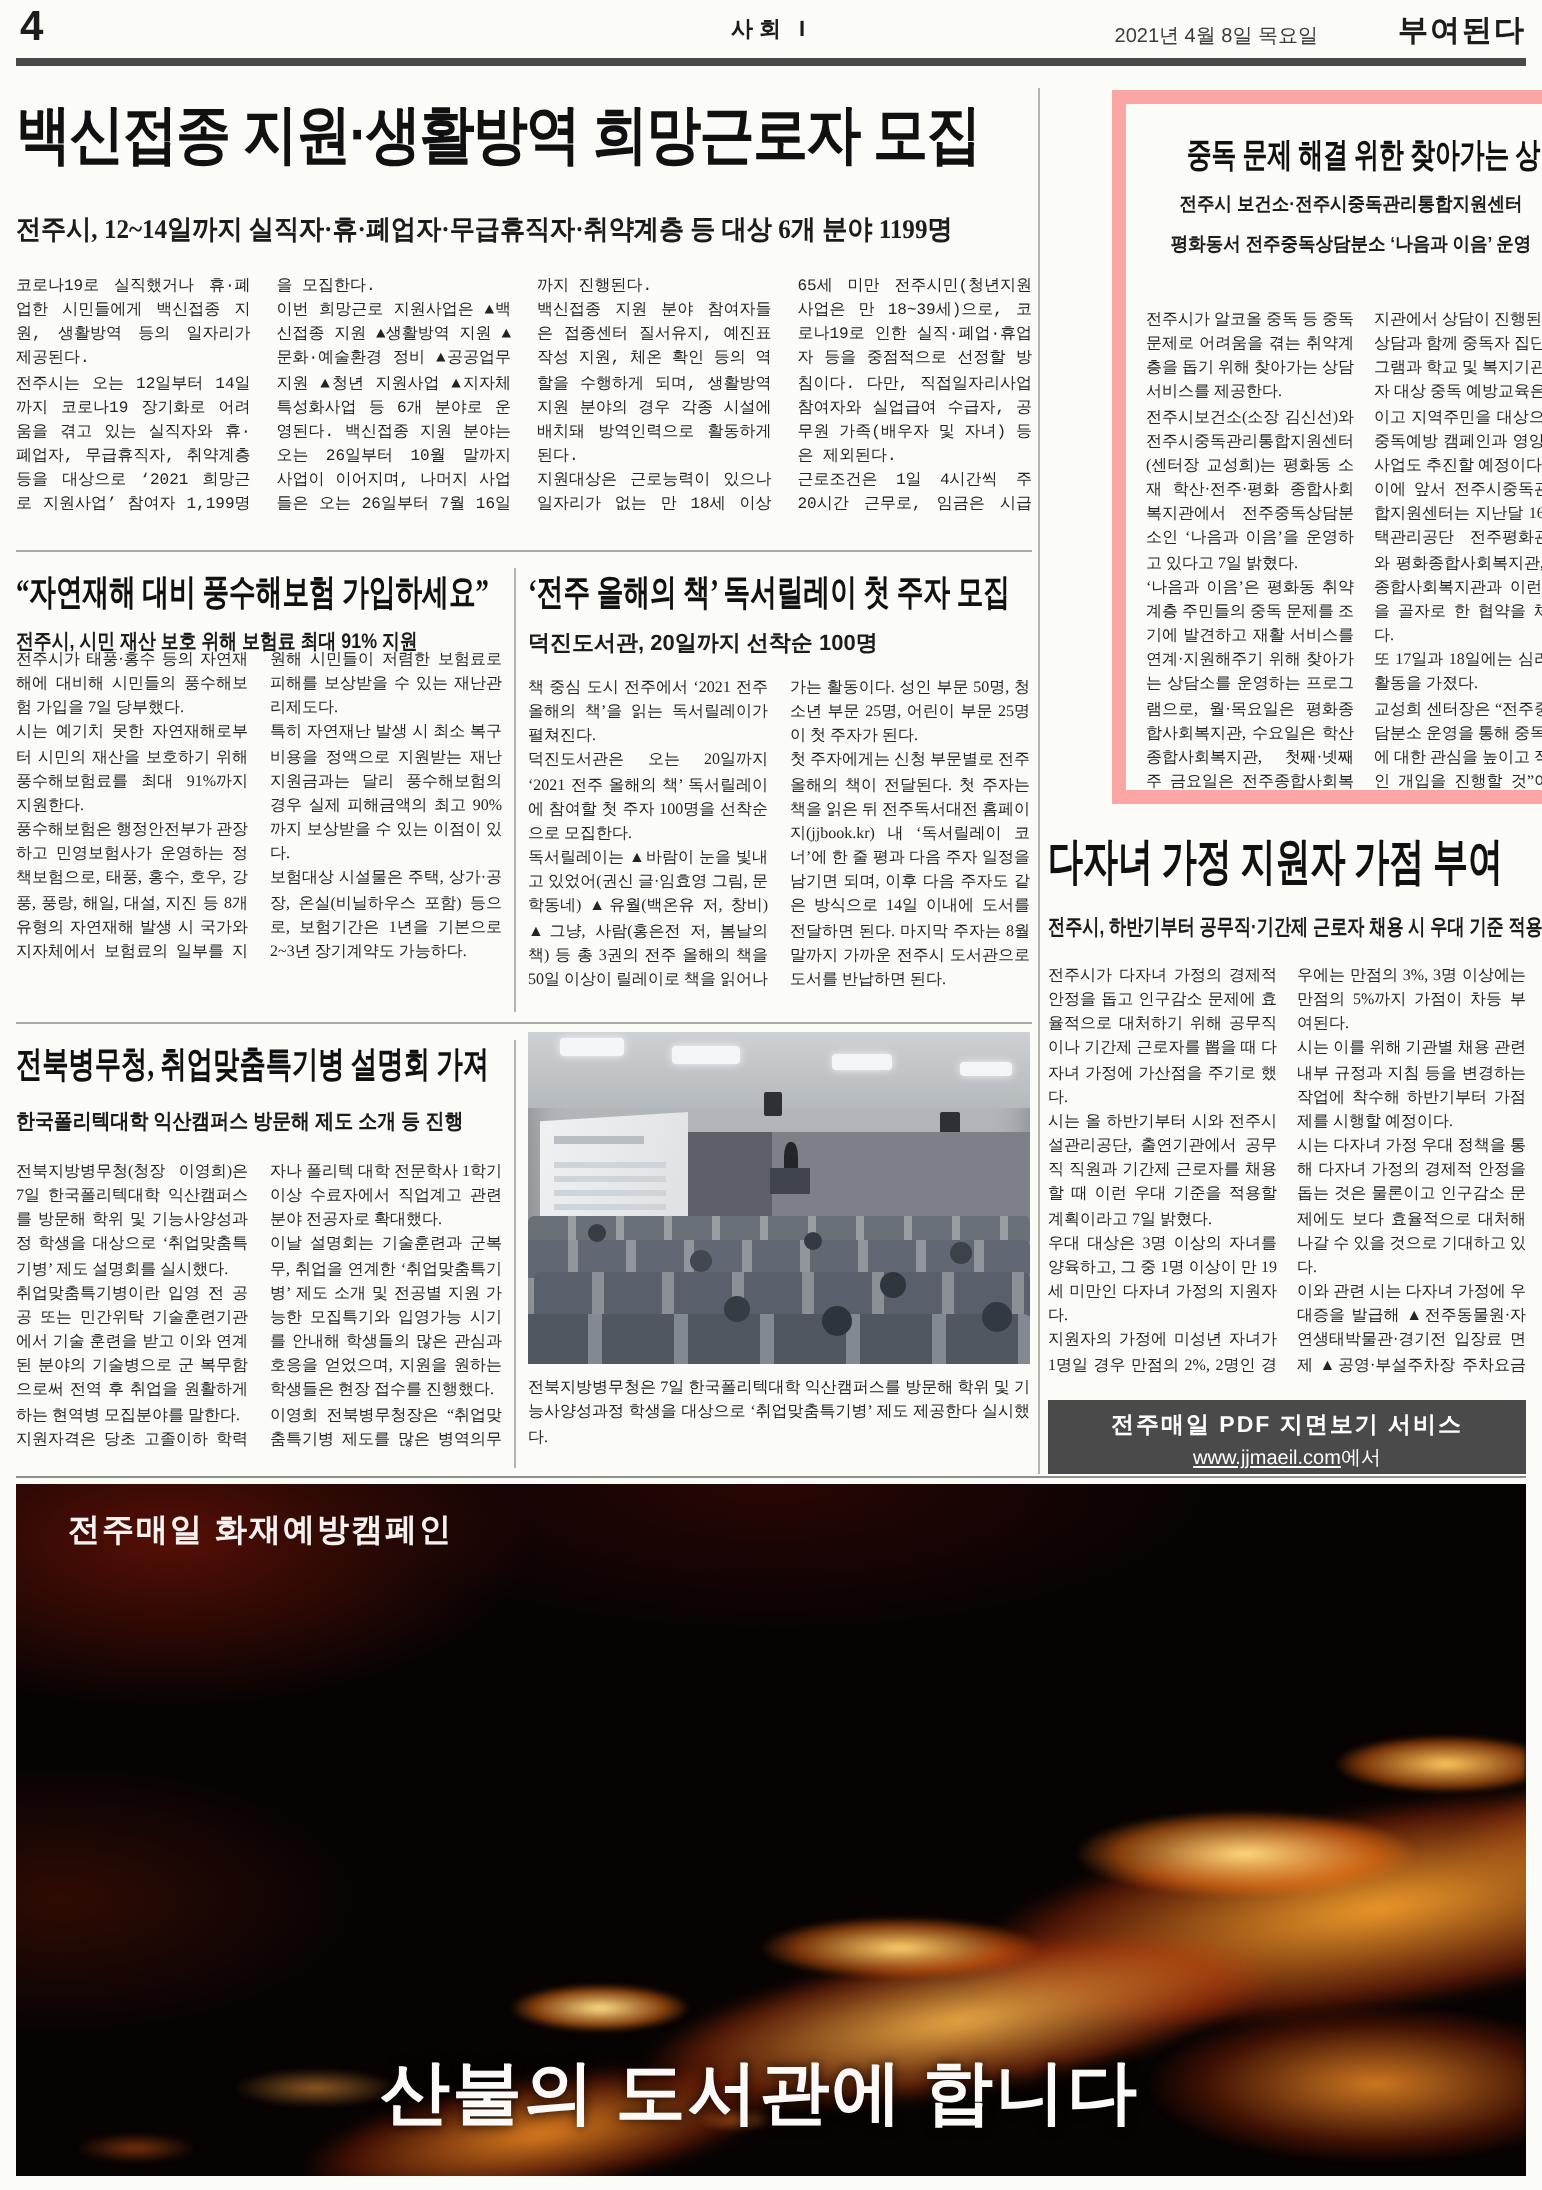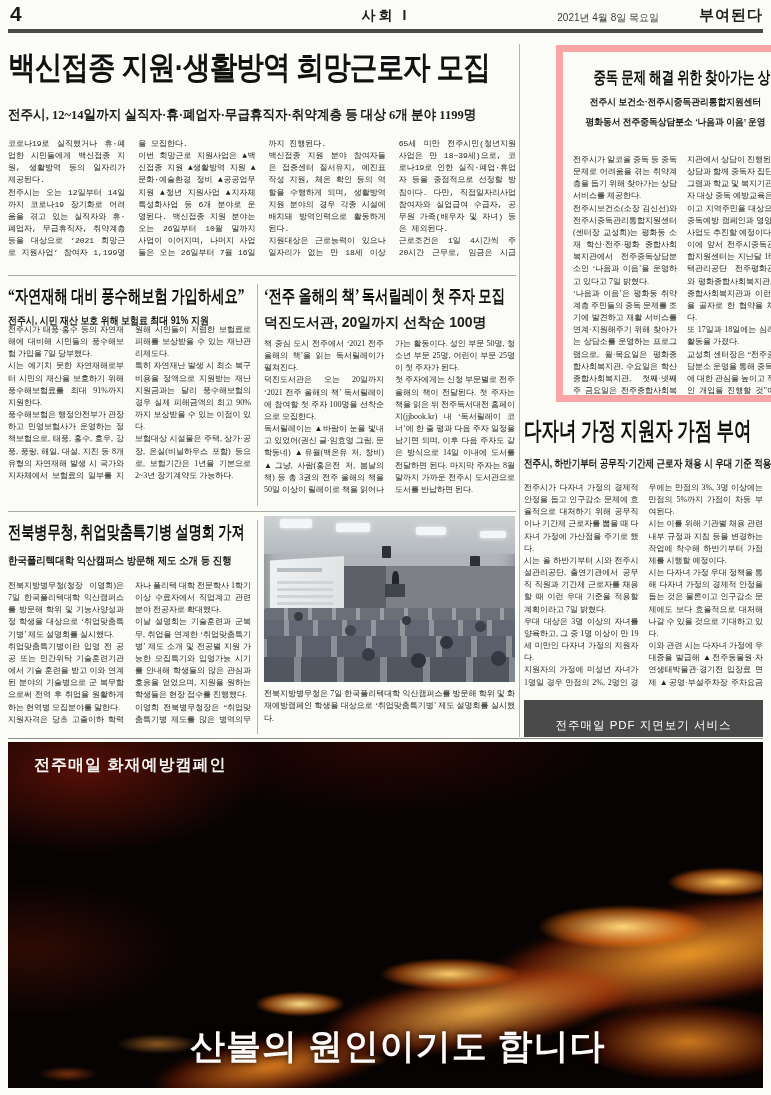--- a/index.html
+++ b/index.html
@@ -4,21 +4,21 @@
 <style>
   * { margin:0; padding:0; box-sizing:border-box; }
   html,body { background:#e9e9e6; }
   .page {
     position:relative; width:771px; height:1095px; margin:0 auto;
     background:#fbfbf8; color:#1c1c1c; overflow:hidden;
     font-family:"Liberation Sans", sans-serif;
   }
   
   .hdr-num { position:absolute; left:10px; top:2px; font-size:21px; font-weight:bold; }
-  .hdr-section { position:absolute; left:0; right:0; top:7px; text-align:center; font-size:14px; font-weight:bold; letter-spacing:3px; }
+  .hdr-section { position:absolute; left:0; right:0; top:7px; text-align:center; font-size:11px; font-weight:bold; letter-spacing:3px; }
   .hdr-date { position:absolute; right:112px; top:11px; font-size:10px; color:#3c3c3c; }
   .hdr-brand { position:absolute; right:8px; top:6px; font-size:15px; font-weight:900; letter-spacing:1px; }
   .rule-thick { position:absolute; left:8px; width:755px; top:29px; height:4px; background:#4a4a4a; }
 
   
   .hr { position:absolute; height:1px; background:#a9a9a5; }
   .vr { position:absolute; width:1px; background:#b5b5b0; }
 
   
   .body-txt {
@@ -32,21 +32,21 @@
   .lead-sub { position:absolute; left:8px; top:106px; font-size:13.5px; font-weight:bold; white-space:nowrap; transform:scaleX(.93); transform-origin:left top; font-family:"Liberation Serif", serif; }
   .lead-body { left:8px; top:138px; width:508px; height:132px; column-count:4; column-gap:13px;font-family:Liberation Mono, monospace; }
 
   
   .serif-hl { position:absolute; font-family:"Liberation Serif", serif; font-weight:bold; color:#111; white-space:nowrap; transform-origin:left top; }
   .ins-hl  { left:8px;  top:284px; font-size:18px; transform:scaleX(.74); }
   .ins-sub { position:absolute; left:8px; top:314px; font-size:10.5px; font-weight:bold; white-space:nowrap; transform:scaleX(.85); transform-origin:left top; }
   .ins-body { left:8px; top:324px; width:243px; height:168px; column-count:2; column-gap:11px; }
 
   .book-hl  { left:264px; top:284px; font-size:18px; transform:scaleX(.74); }
-  .book-sub { position:absolute; left:264px; top:314px; font-size:14px; font-weight:bold; }
+  .book-sub { position:absolute; left:264px; top:314px; font-size:11px; font-weight:bold; }
   .book-body { left:264px; top:338px; width:251px; height:168px; column-count:2; column-gap:11px; }
 
   
   .mil-hl  { left:8px; top:520px; font-size:18px; transform:scaleX(.73); }
   .mil-sub { position:absolute; left:8px; top:554px; font-size:10.5px; font-weight:bold; white-space:nowrap; transform:scaleX(.9); transform-origin:left top; }
   .mil-body { left:8px; top:580px; width:243px; height:154px; column-count:2; column-gap:11px; }
 
   
   .photo { position:absolute; left:264px; top:516px; width:251px; height:166px; background:linear-gradient(#b9bdc1,#9ba1a7); overflow:hidden; box-shadow:inset 0 0 18px rgba(0,0,0,.3); }
   .ph-ceiling { position:absolute; left:0; top:0; right:0; height:38px; background:linear-gradient(#cdd1d4,#b4b9bd); }
@@ -73,21 +73,21 @@
   .side-box { position:absolute; left:556px; top:45px; width:239px; height:357px; border:7px solid #fca5a5; background:#fbfbf8; }
   .add-hl { position:relative; margin-top:14px; text-align:center; font-family:"Liberation Serif", serif; font-weight:bold; font-size:17px; white-space:nowrap; transform:scaleX(.73); transform-origin:center top; color:#111; }
   .add-sub { text-align:center; font-size:9.5px; font-weight:bold; margin-top:7px; white-space:nowrap; transform:scaleX(.92); transform-origin:center top; }
   .add-body { left:10px; top:102px; width:218px; height:246px; column-count:2; column-gap:10px; }
 
   .fam-hl { left:524px; top:414px; font-size:25px; font-weight:900; transform:scaleX(.70); }
   .fam-sub { position:absolute; left:524px; top:456px; font-size:11px; font-weight:bold; white-space:nowrap; transform:scaleX(.78); transform-origin:left top; }
   .fam-body { left:524px; top:482px; width:239px; height:212px; column-count:2; column-gap:10px; }
 
   .pdf-box { position:absolute; left:524px; top:700px; width:239px; height:37px; background:#4a4a4a; color:#fff; text-align:center; }
-  .pdf-title { padding-top:18px; font-size:11.5px; font-weight:normal; letter-spacing:1px; }
+  .pdf-title { padding-top:5px; font-size:11.5px; font-weight:bold; letter-spacing:1px; }
   .pdf-url-line { font-size:10px; margin-top:2px; }
   .pdf-url-line a { color:#fff; text-decoration:underline; }
 
   
   .ad { position:absolute; left:8px; top:742px; width:755px; height:346px; background:#070303; overflow:hidden; }
   .ad-glow { position:absolute; inset:0;
     background:
       radial-gradient(ellipse 260px 120px at 10% 8%, rgba(150,25,8,.55), transparent 70%),
       radial-gradient(ellipse 300px 100px at 50% 0%, rgba(90,12,4,.4), transparent 75%),
       radial-gradient(ellipse 200px 90px at 3% 60%, rgba(120,25,6,.35), transparent 75%); }
@@ -186,21 +186,21 @@
       </div>
     <div class="ph-stage"></div>
     <div class="ph-presenter"></div>
     <div class="ph-podium"></div>
     <div class="ph-row ph-r1"></div>
     <div class="ph-row ph-r2"></div>
     <div class="ph-row ph-r3"></div>
     <div class="ph-row ph-r4"></div>
     <div class="ph-heads"></div>
   </div>
-  <div class="photo-caption">전북지방병무청은 7일 한국폴리텍대학 익산캠퍼스를 방문해 학위 및 화재예방캠페인 학생을 대상으로 ‘취업맞춤특기병’ 제도 설명회를 실시했다.</div>
+  <div class="photo-caption">전북지방병무청은 7일 한국폴리텍대학 익산캠퍼스를 방문해 학위 및 기능사양성과정 학생을 대상으로 ‘취업맞춤특기병’ 제도 제공한다 실시했다.</div>
 
   <div class="vr" style="left:519px;top:44px;height:693px;"></div>
 
   <div class="side-box">
     <div class="add-hl">중독 문제 해결 위한 찾아가는 상담소</div>
     <div class="add-sub">전주시 보건소·전주시중독관리통합지원센터</div>
     <div class="add-sub">평화동서 전주중독상담분소 ‘나음과 이음’ 운영</div>
     <div class="body-txt add-body">전주시가 알코올 중독 등 중독 문제로 어려움을 겪는 취약계층을 돕기 위해 찾아가는 상담 서비스를 제공한다.
 전주시보건소(소장 김신선)와 전주시중독관리통합지원센터(센터장 교성희)는 평화동 소재 학산·전주·평화 종합사회복지관에서 전주중독상담분소인 ‘나음과 이음’을 운영하고 있다고 7일 밝혔다.
 ‘나음과 이음’은 평화동 취약계층 주민들의 중독 문제를 조기에 발견하고 재활 서비스를 연계·지원해주기 위해 찾아가는 상담소를 운영하는 프로그램으로, 월·목요일은 평화종합사회복지관, 수요일은 학산종합사회복지관, 첫째·넷째 주 금요일은 전주종합사회복지관에서 상담이 진행된다.
@@ -227,16 +227,16 @@
     <div class="pdf-url-line"><a href="#">www.jjmaeil.com</a><span>에서</span></div>
   </div>
 
   <div class="hr" style="left:8px;width:755px;top:738px;background:#8f8f8a;"></div>
 
   <div class="ad">
     <div class="ad-glow"></div>
     <div class="fire-band"></div>
     <div class="fire-detail"></div>
     <div class="ad-kicker">전주매일 화재예방캠페인</div>
-    <div class="ad-line ad-line2">산불의 원인이기도 합니다</div>
+    <div class="ad-line ad-line2">산불의 도서관에 합니다</div>
   </div>
 
 </div>
 
 </body></html>

